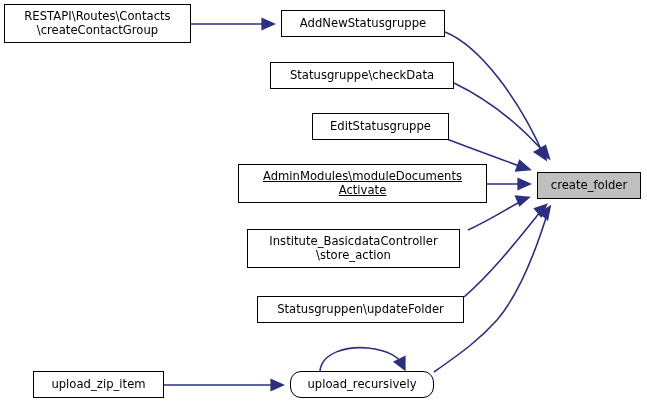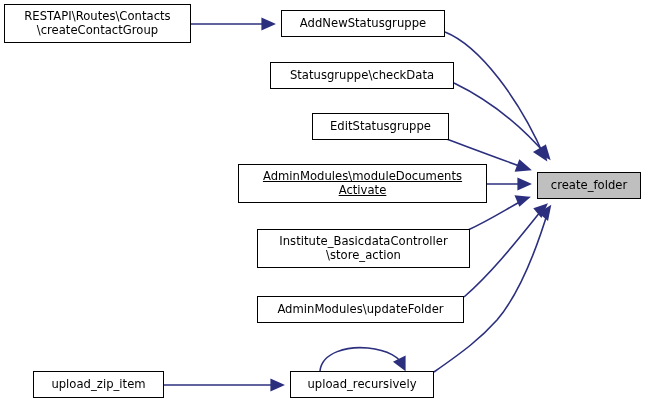--- a/index.html
+++ b/index.html
@@ -98,21 +98,21 @@
     </svg>
 
   <div id="node-layer">
       <div class="node" style="left: 4px; top: 4px; width: 187px; height: 39px;"><span class="node-label">RESTAPI\Routes\Contacts
 \createContactGroup</span></div>
       <div class="node" style="left: 281px; top: 10px; width: 164px; height: 27px; text-align: center;"><span class="node-label">AddNewStatusgruppe</span></div>
       <div class="node" style="left: 270px; top: 62px; width: 184px; height: 27px;"><span class="node-label">Statusgruppe\checkData</span></div>
       <div class="node" style="left: 312px; top: 113px; width: 137px; height: 27px;"><span class="node-label">EditStatusgruppe</span></div>
       <div class="node" style="left: 238px; top: 164px; width: 249px; height: 39px; text-decoration: underline;"><span class="node-label">AdminModules\moduleDocuments
 Activate</span></div>
-      <div class="node" style="left: 257px; top: 229px; width: 213px; height: 39px;"><span class="node-label">Institute_BasicdataController
+      <div class="node" style="left: 247px; top: 229px; width: 213px; height: 39px;"><span class="node-label">Institute_BasicdataController
 \store_action</span></div>
-      <div class="node" style="left: 257px; top: 296px; width: 207px; height: 27px;"><span class="node-label">AdminModules\updateFolder</span></div>
+      <div class="node" style="left: 257px; top: 296px; width: 207px; height: 27px;"><span class="node-label">Statusgruppen\updateFolder</span></div>
       <div class="node" style="left: 33px; top: 371px; width: 131px; height: 27px;"><span class="node-label">upload_zip_item</span></div>
-      <div class="node" style="left: 290px; top: 371px; width: 144px; height: 27px;"><span class="node-label">upload_recursively</span></div>
+      <div class="node" style="left: 290px; top: 371px; width: 144px; height: 27px; border-radius: 11px;"><span class="node-label">upload_recursively</span></div>
       <div class="node highlight" style="left: 537px; top: 172px; width: 104px; height: 27px;"><span class="node-label">create_folder</span></div>
     </div>
 
 </div>
 
 </body></html>

